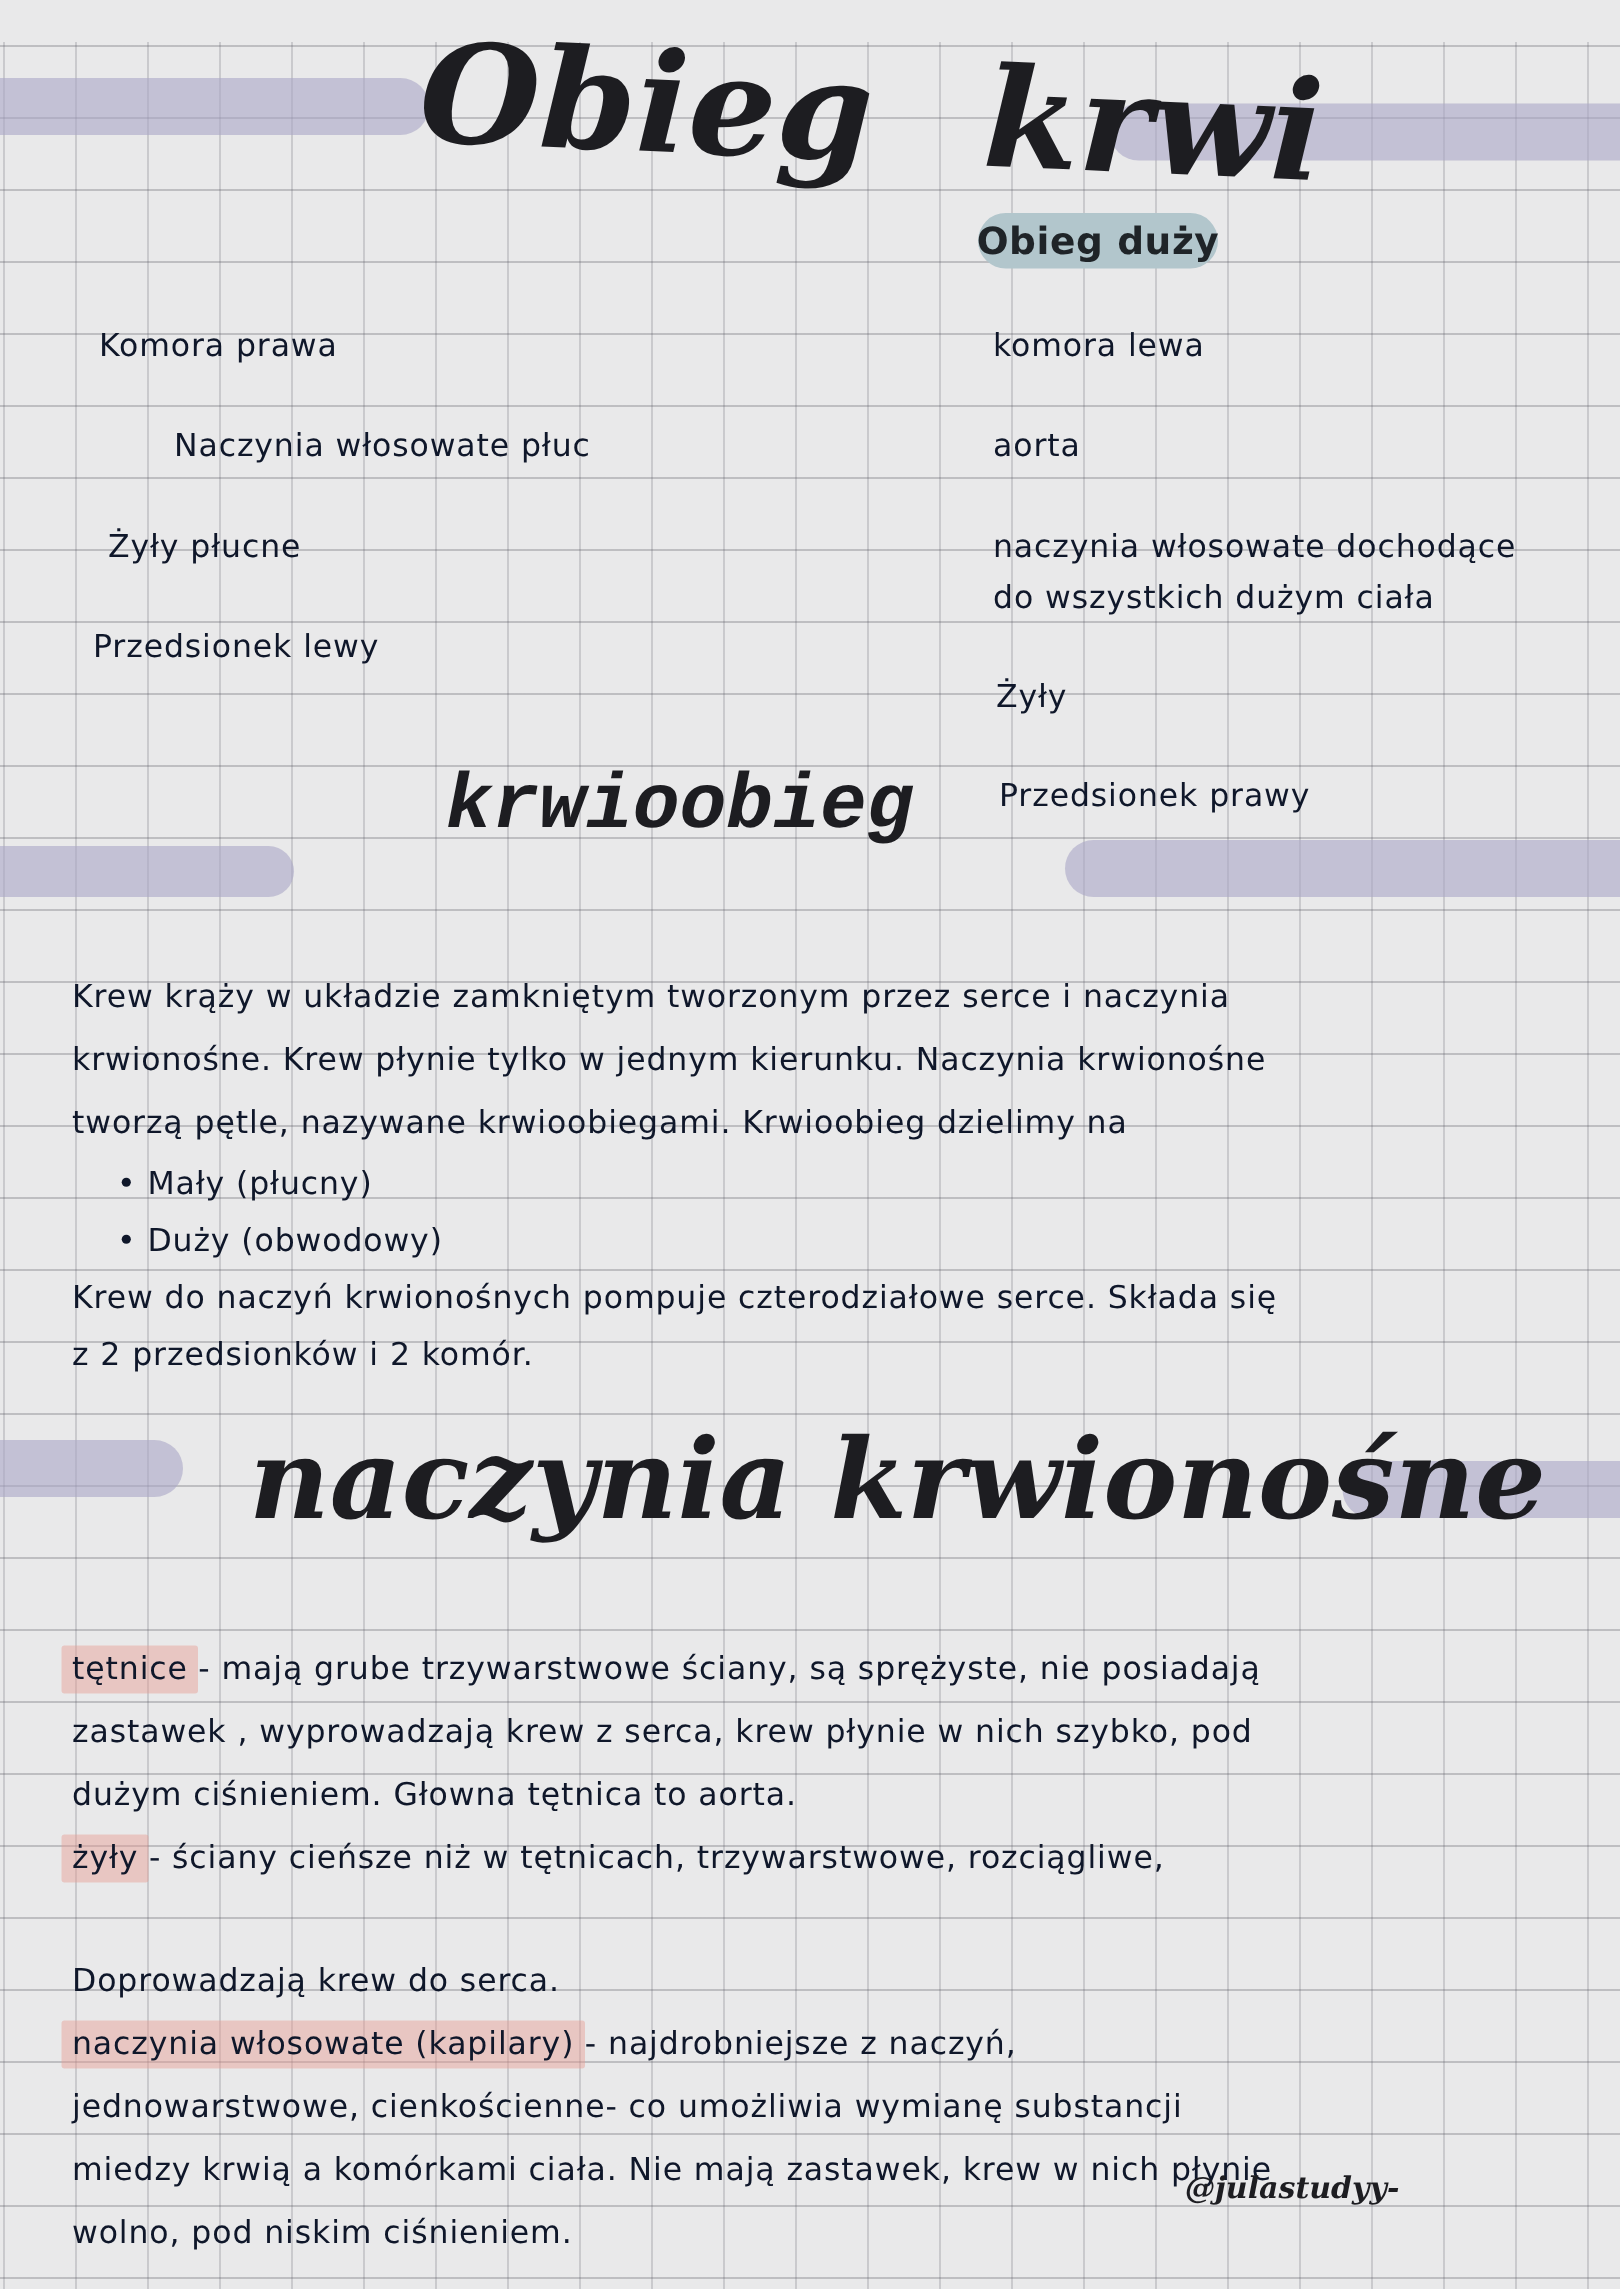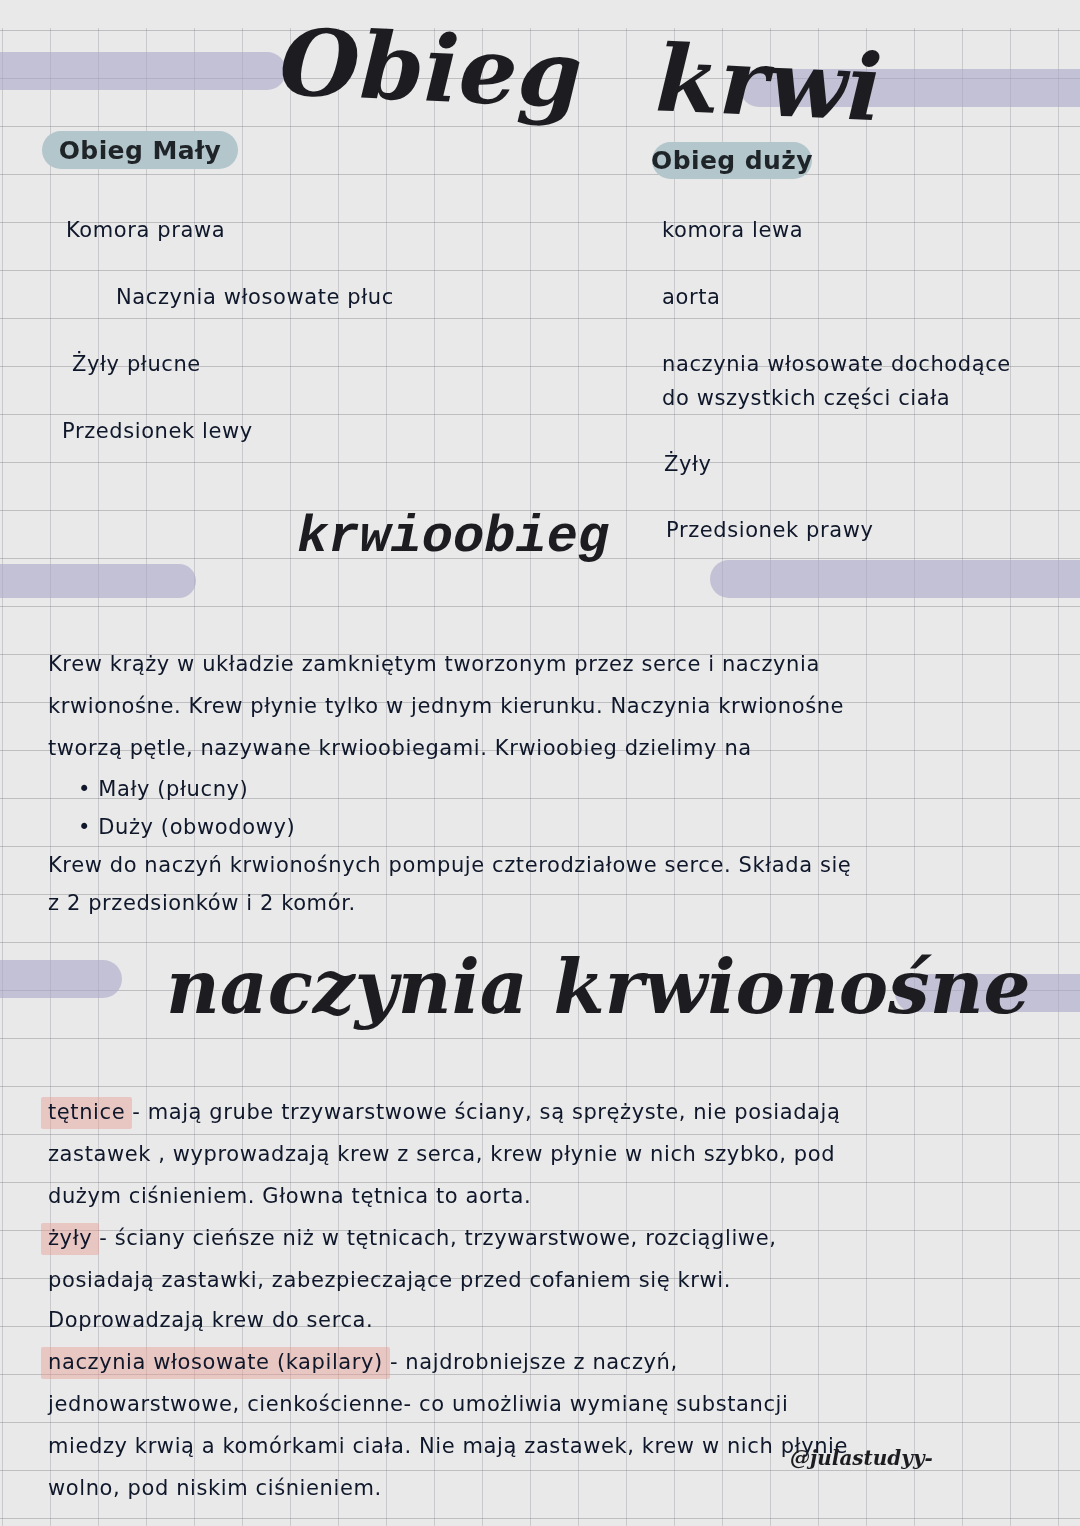--- a/index.html
+++ b/index.html
@@ -97,56 +97,52 @@
 
   <div class="accent-bar bar-round-right" style="left:0;top:52px;width:286px;height:38px;"></div>
   <div class="accent-bar bar-round-left" style="left:740px;top:69px;width:340px;height:38px;"></div>
   <div class="accent-bar bar-round-right" style="left:0;top:564px;width:196px;height:34px;"></div>
   <div class="accent-bar bar-round-left" style="left:710px;top:560px;width:370px;height:38px;"></div>
   <div class="accent-bar bar-round-right" style="left:0;top:960px;width:122px;height:38px;"></div>
   <div class="accent-bar bar-round-left" style="left:895px;top:974px;width:185px;height:38px;"></div>
 
   <div class="script title">Obieg krwi</div>
 
-  <div class="pill" style="left:42px;top:131px;width:196px;height:38px;">
-    <span>Obieg Mały</span>
-  </div>
   <div class="pill" style="left:652px;top:142px;width:160px;height:37px;">
     <span>Obieg duży</span>
   </div>
 
   <div class="hand" style="left:66px;top:218px;">Komora prawa</div>
   <div class="hand" style="left:68px;top:285px;margin-left:48px;">Naczynia włosowate płuc</div>
   <div class="hand" style="left:72px;top:352px;">Żyły płucne</div>
   <div class="hand" style="left:62px;top:419px;">Przedsionek lewy</div>
 
   <div class="hand" style="left:662px;top:218px;">komora lewa</div>
   <div class="hand" style="left:662px;top:285px;">aorta</div>
   <div class="hand" style="left:662px;top:352px;">naczynia włosowate dochodące</div>
-  <div class="hand" style="left:662px;top:386px;">do wszystkich części ciała</div>
+  <div class="hand" style="left:662px;top:386px;">do wszystkich dużym ciała</div>
   <div class="hand" style="left:664px;top:452px;">Żyły</div>
   <div class="hand" style="left:666px;top:518px;text-align:center;">Przedsionek prawy</div>
 
   <div class="script heading-krwioobieg">krwioobieg</div>
 
   <div class="hand" style="left:48px;top:652px;">Krew krąży w układzie zamkniętym tworzonym przez serce i naczynia</div>
   <div class="hand" style="left:48px;top:694px;">krwionośne. Krew płynie tylko w jednym kierunku. Naczynia krwionośne</div>
   <div class="hand" style="left:48px;top:736px;">tworzą pętle, nazywane krwioobiegami. Krwioobieg dzielimy na</div>
   <div class="hand" style="left:78px;top:777px;">• Mały (płucny)</div>
   <div class="hand" style="left:78px;top:815px;">• Duży (obwodowy)</div>
   <div class="hand" style="left:48px;top:853px;">Krew do naczyń krwionośnych pompuje czterodziałowe serce. Składa się</div>
   <div class="hand" style="left:48px;top:891px;text-align:right;">z 2 przedsionków i 2 komór.</div>
 
   <div class="script heading-naczynia">naczynia krwionośne</div>
 
   <div class="hand" style="left:48px;top:1100px;"><span class="hl">tętnice</span><span>- mają grube trzywarstwowe ściany, są sprężyste, nie posiadają</span></div>
   <div class="hand" style="left:48px;top:1142px;">zastawek , wyprowadzają krew z serca, krew płynie w nich szybko, pod</div>
   <div class="hand" style="left:48px;top:1184px;">dużym ciśnieniem. Głowna tętnica to aorta.</div>
   <div class="hand" style="left:48px;top:1226px;"><span class="hl">żyły</span><span>- ściany cieńsze niż w tętnicach, trzywarstwowe, rozciągliwe,</span></div>
-  <div class="hand" style="left:48px;top:1268px;">posiadają zastawki, zabezpieczające przed cofaniem się krwi.</div>
   <div class="hand" style="left:48px;top:1308px;">Doprowadzają krew do serca.</div>
   <div class="hand" style="left:48px;top:1350px;"><span class="hl">naczynia włosowate (kapilary)</span><span>- najdrobniejsze z naczyń,</span></div>
   <div class="hand" style="left:48px;top:1392px;">jednowarstwowe, cienkościenne- co umożliwia wymianę substancji</div>
   <div class="hand" style="left:48px;top:1434px;">miedzy krwią a komórkami ciała. Nie mają zastawek, krew w nich płynie</div>
   <div class="hand" style="left:48px;top:1476px;">wolno, pod niskim ciśnieniem.</div>
 
   <div class="script signature">@julastudyy-</div>
 </div>
 
 </body></html>

